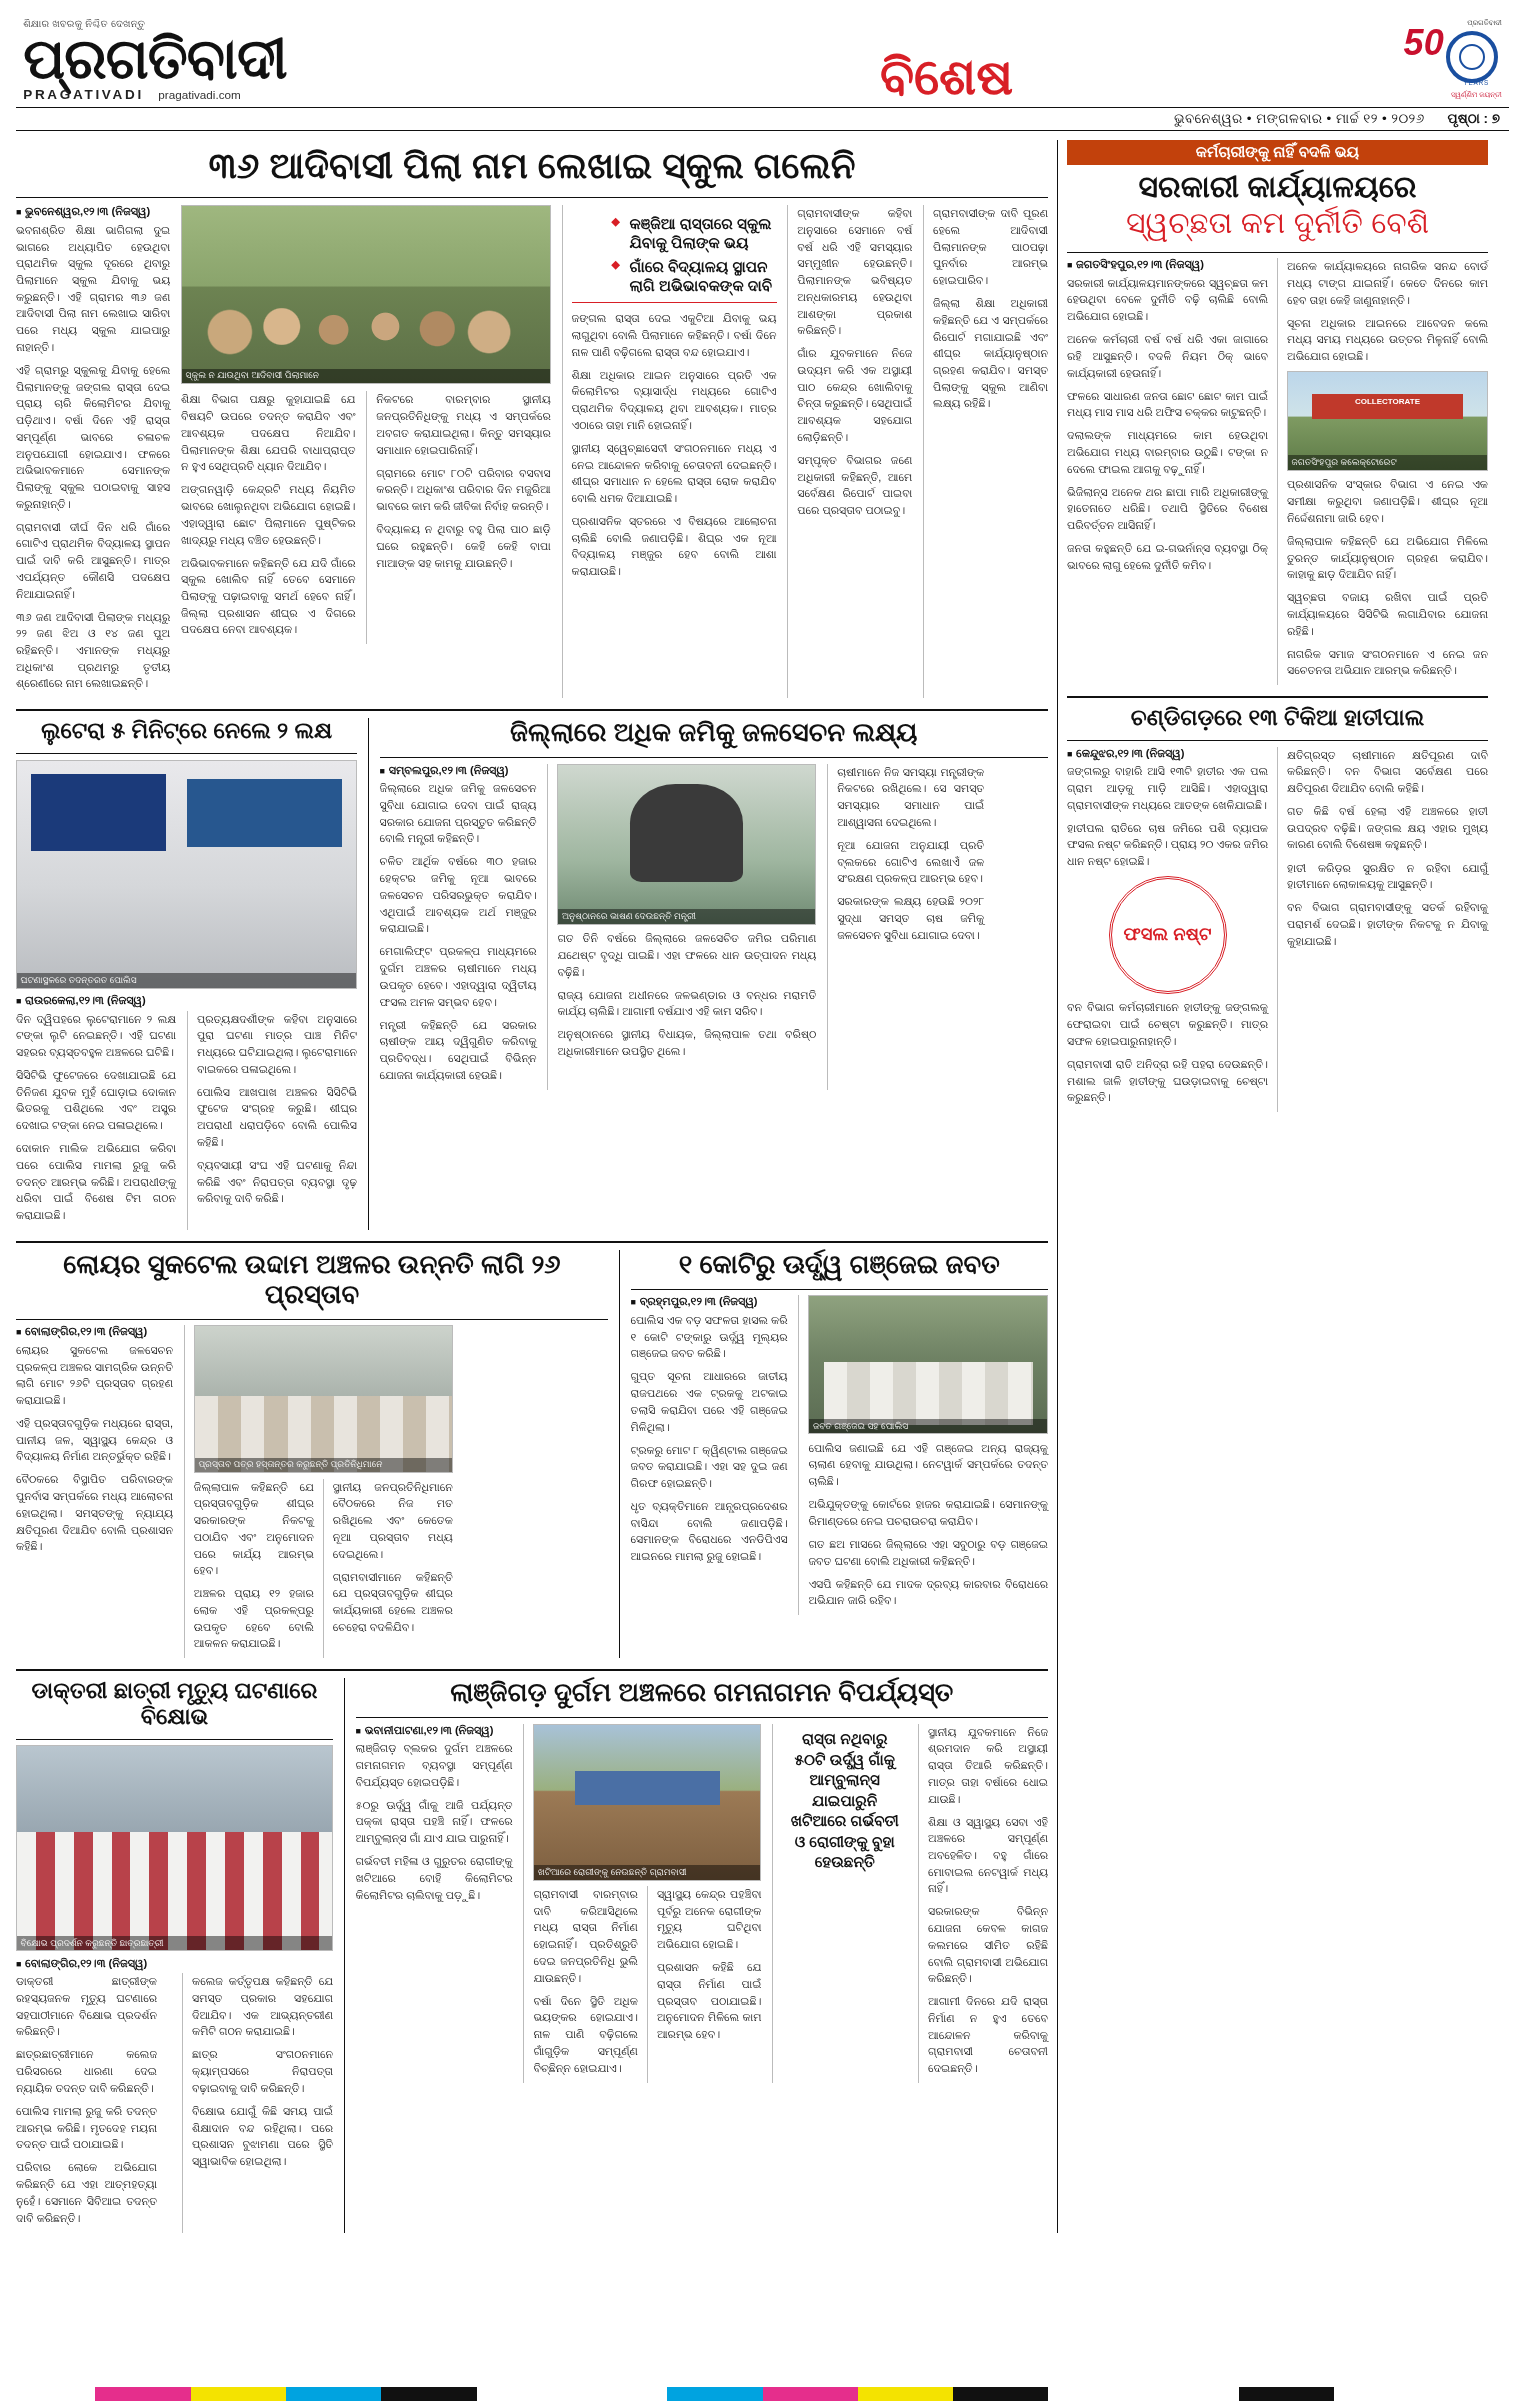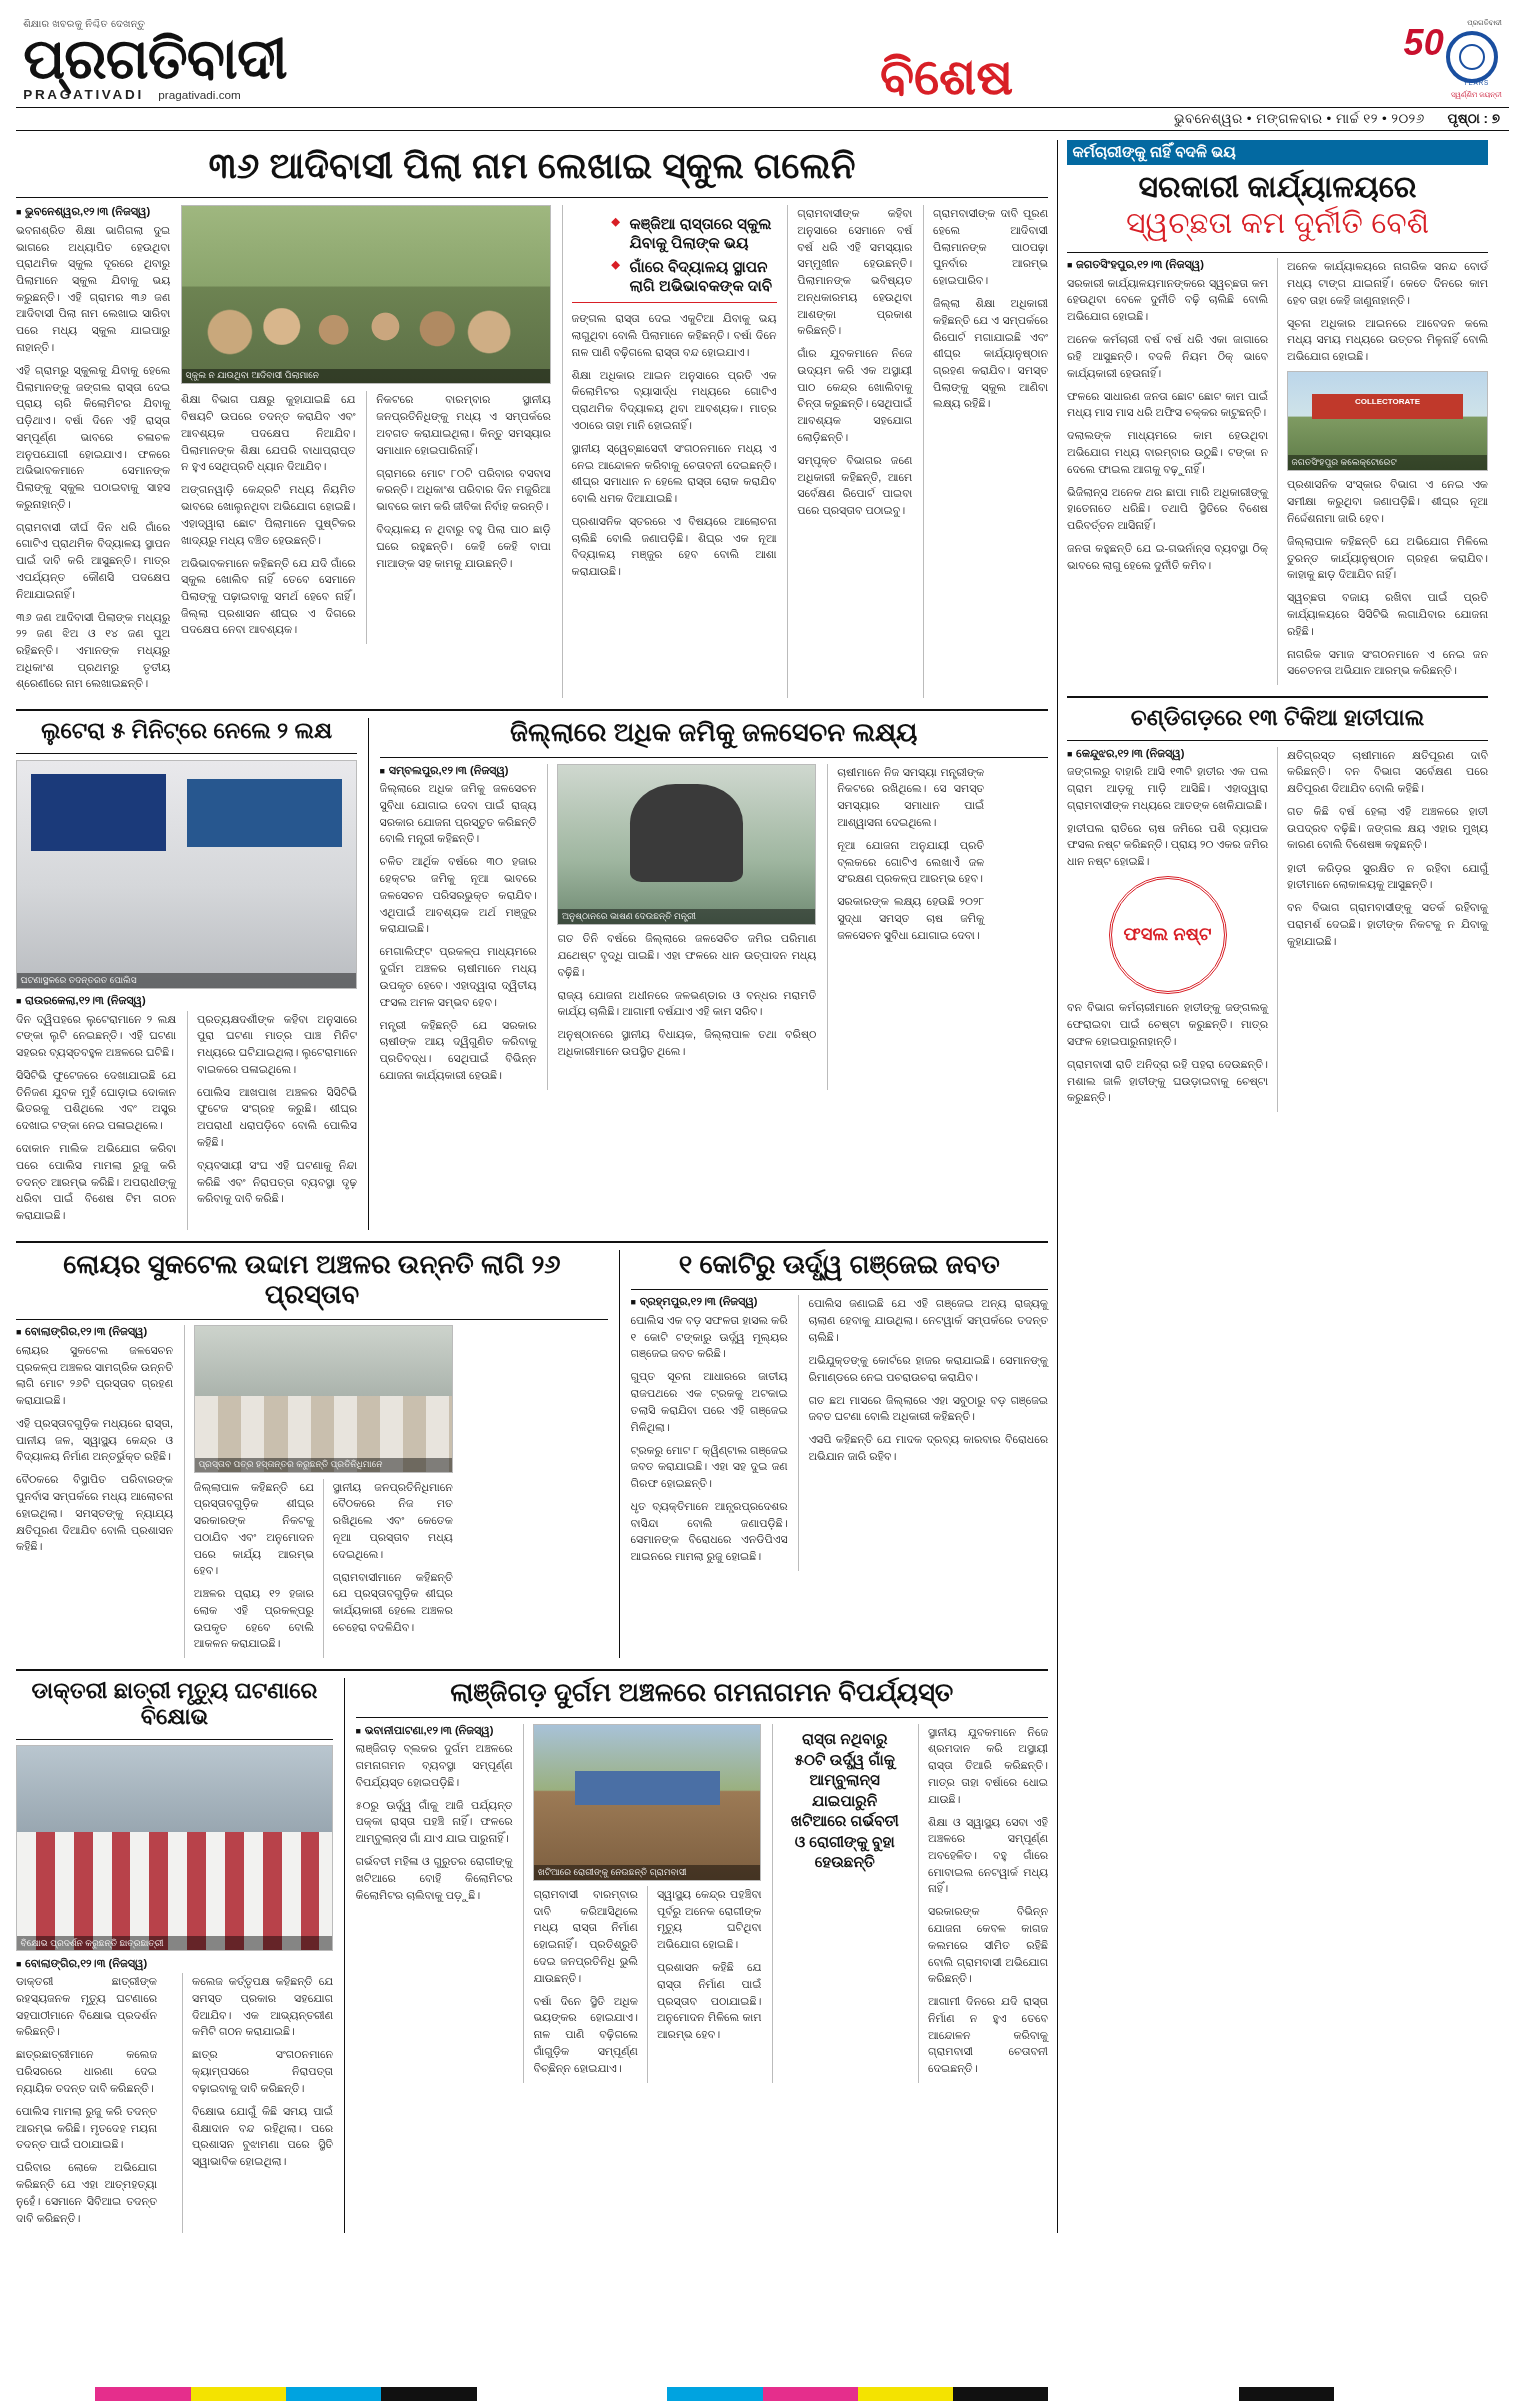--- a/index.html
+++ b/index.html
@@ -45,21 +45,21 @@
 
   .rule { border-top:1.8px solid #111; margin:7.2px 0; }
   .rule-thin { border-top:0.9px solid #888; margin:5.4px 0; }
 
   .headline { font-weight:bold; color:#111; line-height:1.15; }
   .h-xxl { font-size:36px; }
   .h-xl { font-size:30px; }
   .h-lg { font-size:26px; }
   .h-md { font-size:22.4px; }
 
-  .kicker-red { background:#0369a1; color:#fff; font-weight:bold; font-size:15.2px; text-align:left; padding:3.6px 5.4px; }
+  .kicker-red { background:#c2410c; color:#fff; font-weight:bold; font-size:15.2px; text-align:center; padding:3.6px 5.4px; }
   .subhead-red { color:#d81f26; font-weight:normal; }
 
   .bullets { margin:9px 0 5.4px 0; }
   .bullets li { list-style:none; font-size:15.2px; font-weight:bold; color:#111; margin-bottom:4.5px; padding-left:18px; position:relative; line-height:1.25; }
   .bullets li::before { content:"\25C6"; position:absolute; left:0; top:0.9px; color:#d81f26; font-size:10.8px; }
 
   .byline { font-size:11.2px; font-weight:bold; margin-bottom:3.6px; }
   .byline::before { content:"\25A0"; color:#111; margin-right:3.6px; font-size:9px; }
   .para { font-size:11px; line-height:1.52; text-align:justify; color:#1a1a1a; margin:0 0 6.3px 0; hyphens:auto; word-break:break-word; }
 
@@ -295,20 +295,24 @@
           <div class="rule-thin" style="border-top:1.8px solid #111"></div>
           <div style="display:flex;gap:10.8px">
             <div style="width:157px">
               <div class="byline">ବ୍ରହ୍ମପୁର,୧୨।୩ (ନିଜସ୍ୱ)</div>
               <p class="para">ପୋଲିସ ଏକ ବଡ଼ ସଫଳତା ହାସଲ କରି ୧ କୋଟି ଟଙ୍କାରୁ ଊର୍ଦ୍ଧ୍ୱ ମୂଲ୍ୟର ଗଞ୍ଜେଇ ଜବତ କରିଛି।</p>
               <p class="para">ଗୁପ୍ତ ସୂଚନା ଆଧାରରେ ଜାତୀୟ ରାଜପଥରେ ଏକ ଟ୍ରକକୁ ଅଟକାଇ ତଲାସି କରାଯିବା ପରେ ଏହି ଗଞ୍ଜେଇ ମିଳିଥିଲା।</p>
               <p class="para">ଟ୍ରକରୁ ମୋଟ ୮ କ୍ୱିଣ୍ଟାଲ ଗଞ୍ଜେଇ ଜବତ କରାଯାଇଛି। ଏହା ସହ ଦୁଇ ଜଣ ଗିରଫ ହୋଇଛନ୍ତି।</p>
               <p class="para">ଧୃତ ବ୍ୟକ୍ତିମାନେ ଆନ୍ଧ୍ରପ୍ରଦେଶର ବାସିନ୍ଦା ବୋଲି ଜଣାପଡ଼ିଛି। ସେମାନଙ୍କ ବିରୋଧରେ ଏନଡିପିଏସ ଆଇନରେ ମାମଲା ରୁଜୁ ହୋଇଛି।</p>
             </div>
             <div style="flex:1;border-left:0.9px solid #bbb;padding-left:9px">
+              <div class="photo" style="height:139px;margin-bottom:5.4px">
+                <div class="ph-inner pf-seize"></div>
+                <div class="cap">ଜବତ ଗଞ୍ଜେଇ ସହ ପୋଲିସ</div>
+              </div>
               <p class="para">ପୋଲିସ ଜଣାଇଛି ଯେ ଏହି ଗଞ୍ଜେଇ ଅନ୍ୟ ରାଜ୍ୟକୁ ଚାଲାଣ ହେବାକୁ ଯାଉଥିଲା। ନେଟୱାର୍କ ସମ୍ପର୍କରେ ତଦନ୍ତ ଚାଲିଛି।</p>
               <p class="para">ଅଭିଯୁକ୍ତଙ୍କୁ କୋର୍ଟରେ ହାଜର କରାଯାଇଛି। ସେମାନଙ୍କୁ ରିମାଣ୍ଡରେ ନେଇ ପଚରାଉଚରା କରାଯିବ।</p>
               <p class="para">ଗତ ଛଅ ମାସରେ ଜିଲ୍ଲାରେ ଏହା ସବୁଠାରୁ ବଡ଼ ଗଞ୍ଜେଇ ଜବତ ଘଟଣା ବୋଲି ଅଧିକାରୀ କହିଛନ୍ତି।</p>
               <p class="para">ଏସପି କହିଛନ୍ତି ଯେ ମାଦକ ଦ୍ରବ୍ୟ କାରବାର ବିରୋଧରେ ଅଭିଯାନ ଜାରି ରହିବ।</p>
             </div>
           </div>
         </div>
       </div>
 
       <div class="section-sep"></div>

